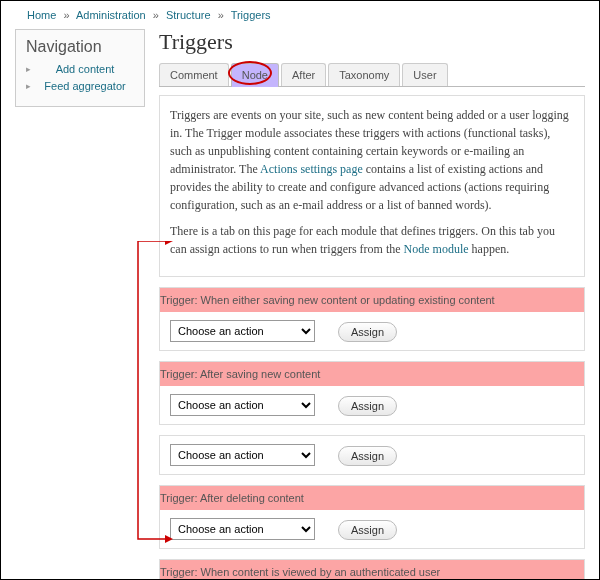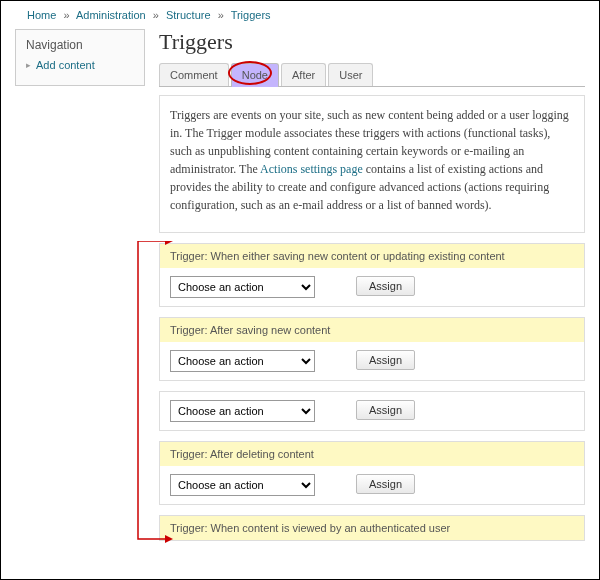--- a/index.html
+++ b/index.html
@@ -24,30 +24,31 @@
       width: 130px;
       flex-shrink: 0;
       margin-right: 14px;
     }
     .sidebar-box {
       border: 1px solid #ccc;
       background: #fafafa;
       padding: 8px 10px 10px 10px;
     }
     .sidebar-box h3 {
-      font-size: 12px;
+      font-size: 16px;
       font-weight: normal;
       color: #555;
       margin-bottom: 6px;
     }
     .sidebar-box ul { list-style: none; }
     .sidebar-box li {
       position: relative;
       padding-left: 10px;
       margin-bottom: 3px;
+      text-align: center;
     }
     .sidebar-box li::before {
       content: "▸";
       position: absolute;
       left: 0;
       color: #999;
       font-size: 9px;
       top: 2px;
     }
     .sidebar-box a { color: #1b6d85; text-decoration: none; font-size: 11px; }
@@ -102,47 +103,46 @@
       color: #444;
       font-family: Georgia, serif;
     }
     .help p { margin-bottom: 8px; }
     .help a { color: #1b6d85; text-decoration: none; }
     .trigger-block {
       border: 1px solid #ddd;
       margin-bottom: 10px;
     }
     .trigger-header {
-      background: #fef9c3;
-      padding: 6px 10px;
+      background: #fca5a5;
+      padding: 6px 0;
       font-size: 11px;
       color: #555;
     }
     .trigger-body {
       padding: 8px 10px;
       display: flex;
-      align-items: flex-start;
-      gap: 8px;
+      align-items: flex-end;
+      gap: 23px;
     }
     .trigger-body select {
       font-size: 11px;
       padding: 3px;
       width: 145px;
       border: 1px solid #999;
       background: #fff;
     }
     .assign-btn {
       font-size: 11px;
       padding: 3px 12px;
       border: 1px solid #bbb;
-      border-radius: 2px;
+      border-radius: 10px;
       background: linear-gradient(#fefefe, #e9e9e9);
       color: #333;
       cursor: pointer;
-      margin-left: 33px;
     }
     .arrow-svg {
       position: absolute;
       pointer-events: none;
     }
   </style>
 </head>
 <body>
 
 <div class="breadcrumb">
@@ -156,40 +156,47 @@
 </div>
 
 <div class="main-wrap">
   <aside class="sidebar">
     <div class="sidebar-box">
       <h3>Navigation</h3>
       <ul>
         <li>
           <a href="#">Add content</a>
         </li>
+        <li>
+          <a href="#">Feed aggregator</a>
+        </li>
       </ul>
     </div>
   </aside>
 
   <main class="content" style="position:relative;">
     <h1 class="page-title">Triggers</h1>
 
     <div class="tabs">
       <div class="tab">Comment</div>
       <div class="tab active" style="position:relative;">
         <span>Node</span>
         <span class="tab-circle"></span>
       </div>
       <div class="tab">After</div>
+      <div class="tab">Taxonomy</div>
       <div class="tab">User</div>
     </div>
 
     <div class="help">
       <p>
         <span>Triggers are events on your site, such as new content being added or a user logging in. The Trigger module associates these triggers with actions (functional tasks), such as unpublishing content containing certain keywords or e-mailing an administrator. The </span><a href="#">Actions settings page</a><span> contains a list of existing actions and provides the ability to create and configure advanced actions (actions requiring configuration, such as an e-mail address or a list of banned words).</span>
+      </p>
+      <p>
+        <span>There is a tab on this page for each module that defines triggers. On this tab you can assign actions to run when triggers from the </span><a href="#">Node module</a><span> happen.</span>
       </p>
     </div>
 
     <div class="trigger-block">
       <div class="trigger-header">Trigger: When either saving new content or updating existing content</div>
       <div class="trigger-body">
         <select><option>Choose an action</option></select>
         <button class="assign-btn">Assign</button>
       </div>
     </div>

